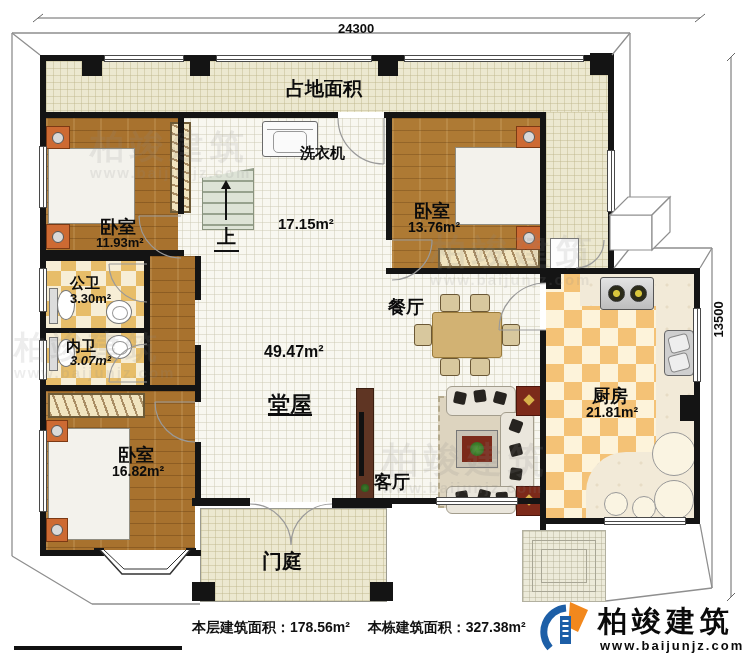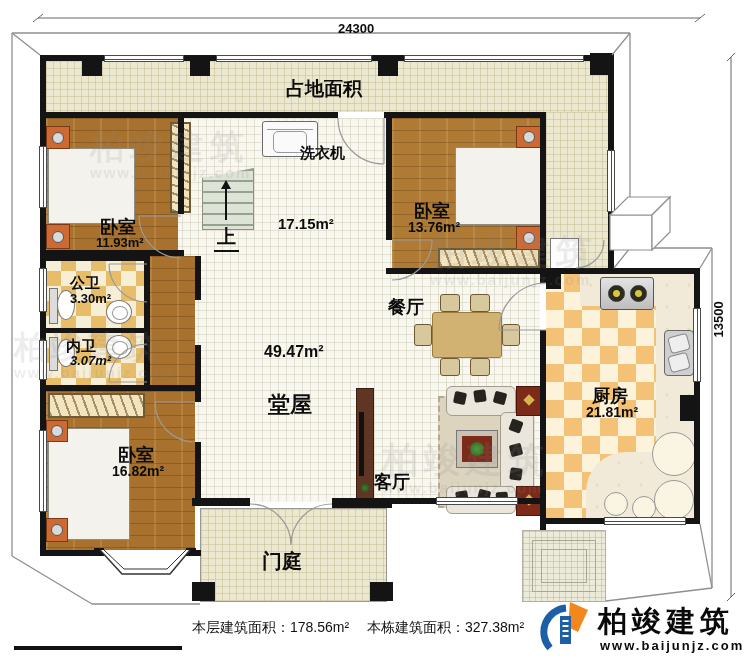--- a/index.html
+++ b/index.html
@@ -298,34 +298,34 @@
 
   <div class="lbl" style="left:70px;top:274px;font-size:15px;">公卫</div>
   <div class="lbl" style="left:70px;top:291px;font-size:13px;">3.30m²</div>
 
   <div class="lbl" style="left:66px;top:337px;font-size:15px;">内卫</div>
   <div class="lbl" style="left:70px;top:353px;font-size:13px;font-style:italic;">3.07m²</div>
 
   <div class="lbl" style="left:388px;top:295px;font-size:18px;">餐厅</div>
 
   <div class="lbl" style="left:264px;top:343px;font-size:16px;">49.47m²</div>
-  <div class="lbl" style="left:268px;top:390px;font-size:22px;">堂屋</div>
+  <div class="lbl" style="left:268px;top:390px;font-size:22px;text-decoration:underline;">堂屋</div>
 
   <div class="lbl" style="left:592px;top:384px;font-size:18px;">厨房</div>
   <div class="lbl" style="left:586px;top:404px;font-size:14px;">21.81m²</div>
 
   <div class="lbl" style="left:118px;top:443px;font-size:18px;">卧室</div>
   <div class="lbl" style="left:112px;top:463px;font-size:14px;">16.82m²</div>
 
   <div class="lbl" style="left:374px;top:470px;font-size:18px;">客厅</div>
   <div class="lbl" style="left:262px;top:548px;font-size:20px;">门庭</div>
 
   <div class="abs" style="left:14px;top:646px;width:168px;height:4px;background:#111;z-index:50;"></div>
 
-  <div class="ftxt" style="left:192px;top:619px;font-size:14px;z-index:50;">
+  <div class="ftxt" style="left:192px;top:619px;font-size:14px;z-index:50;font-weight:bold;">
     <span>本层建筑面积：</span><span>178.56m²</span>
     <span style="display:inline-block;width:10px;"></span>
     <span>本栋建筑面积：</span><span>327.38m²</span>
   </div>
 
   <div class="abs" style="left:540px;top:600px;width:206px;height:58px;z-index:50;">
     <svg width="54" height="56" viewBox="0 0 54 56" style="position:absolute;left:0;top:0;">
       <path d="M10,48 A24,24 0 0 1 26,8" stroke="#1d5fa7" stroke-width="7" fill="none"></path>
       <polygon points="30,2 48,10 38,32 28,27" fill="#f2881d"></polygon>
       <rect x="20" y="16" width="11" height="28" fill="#1d5fa7"></rect>

